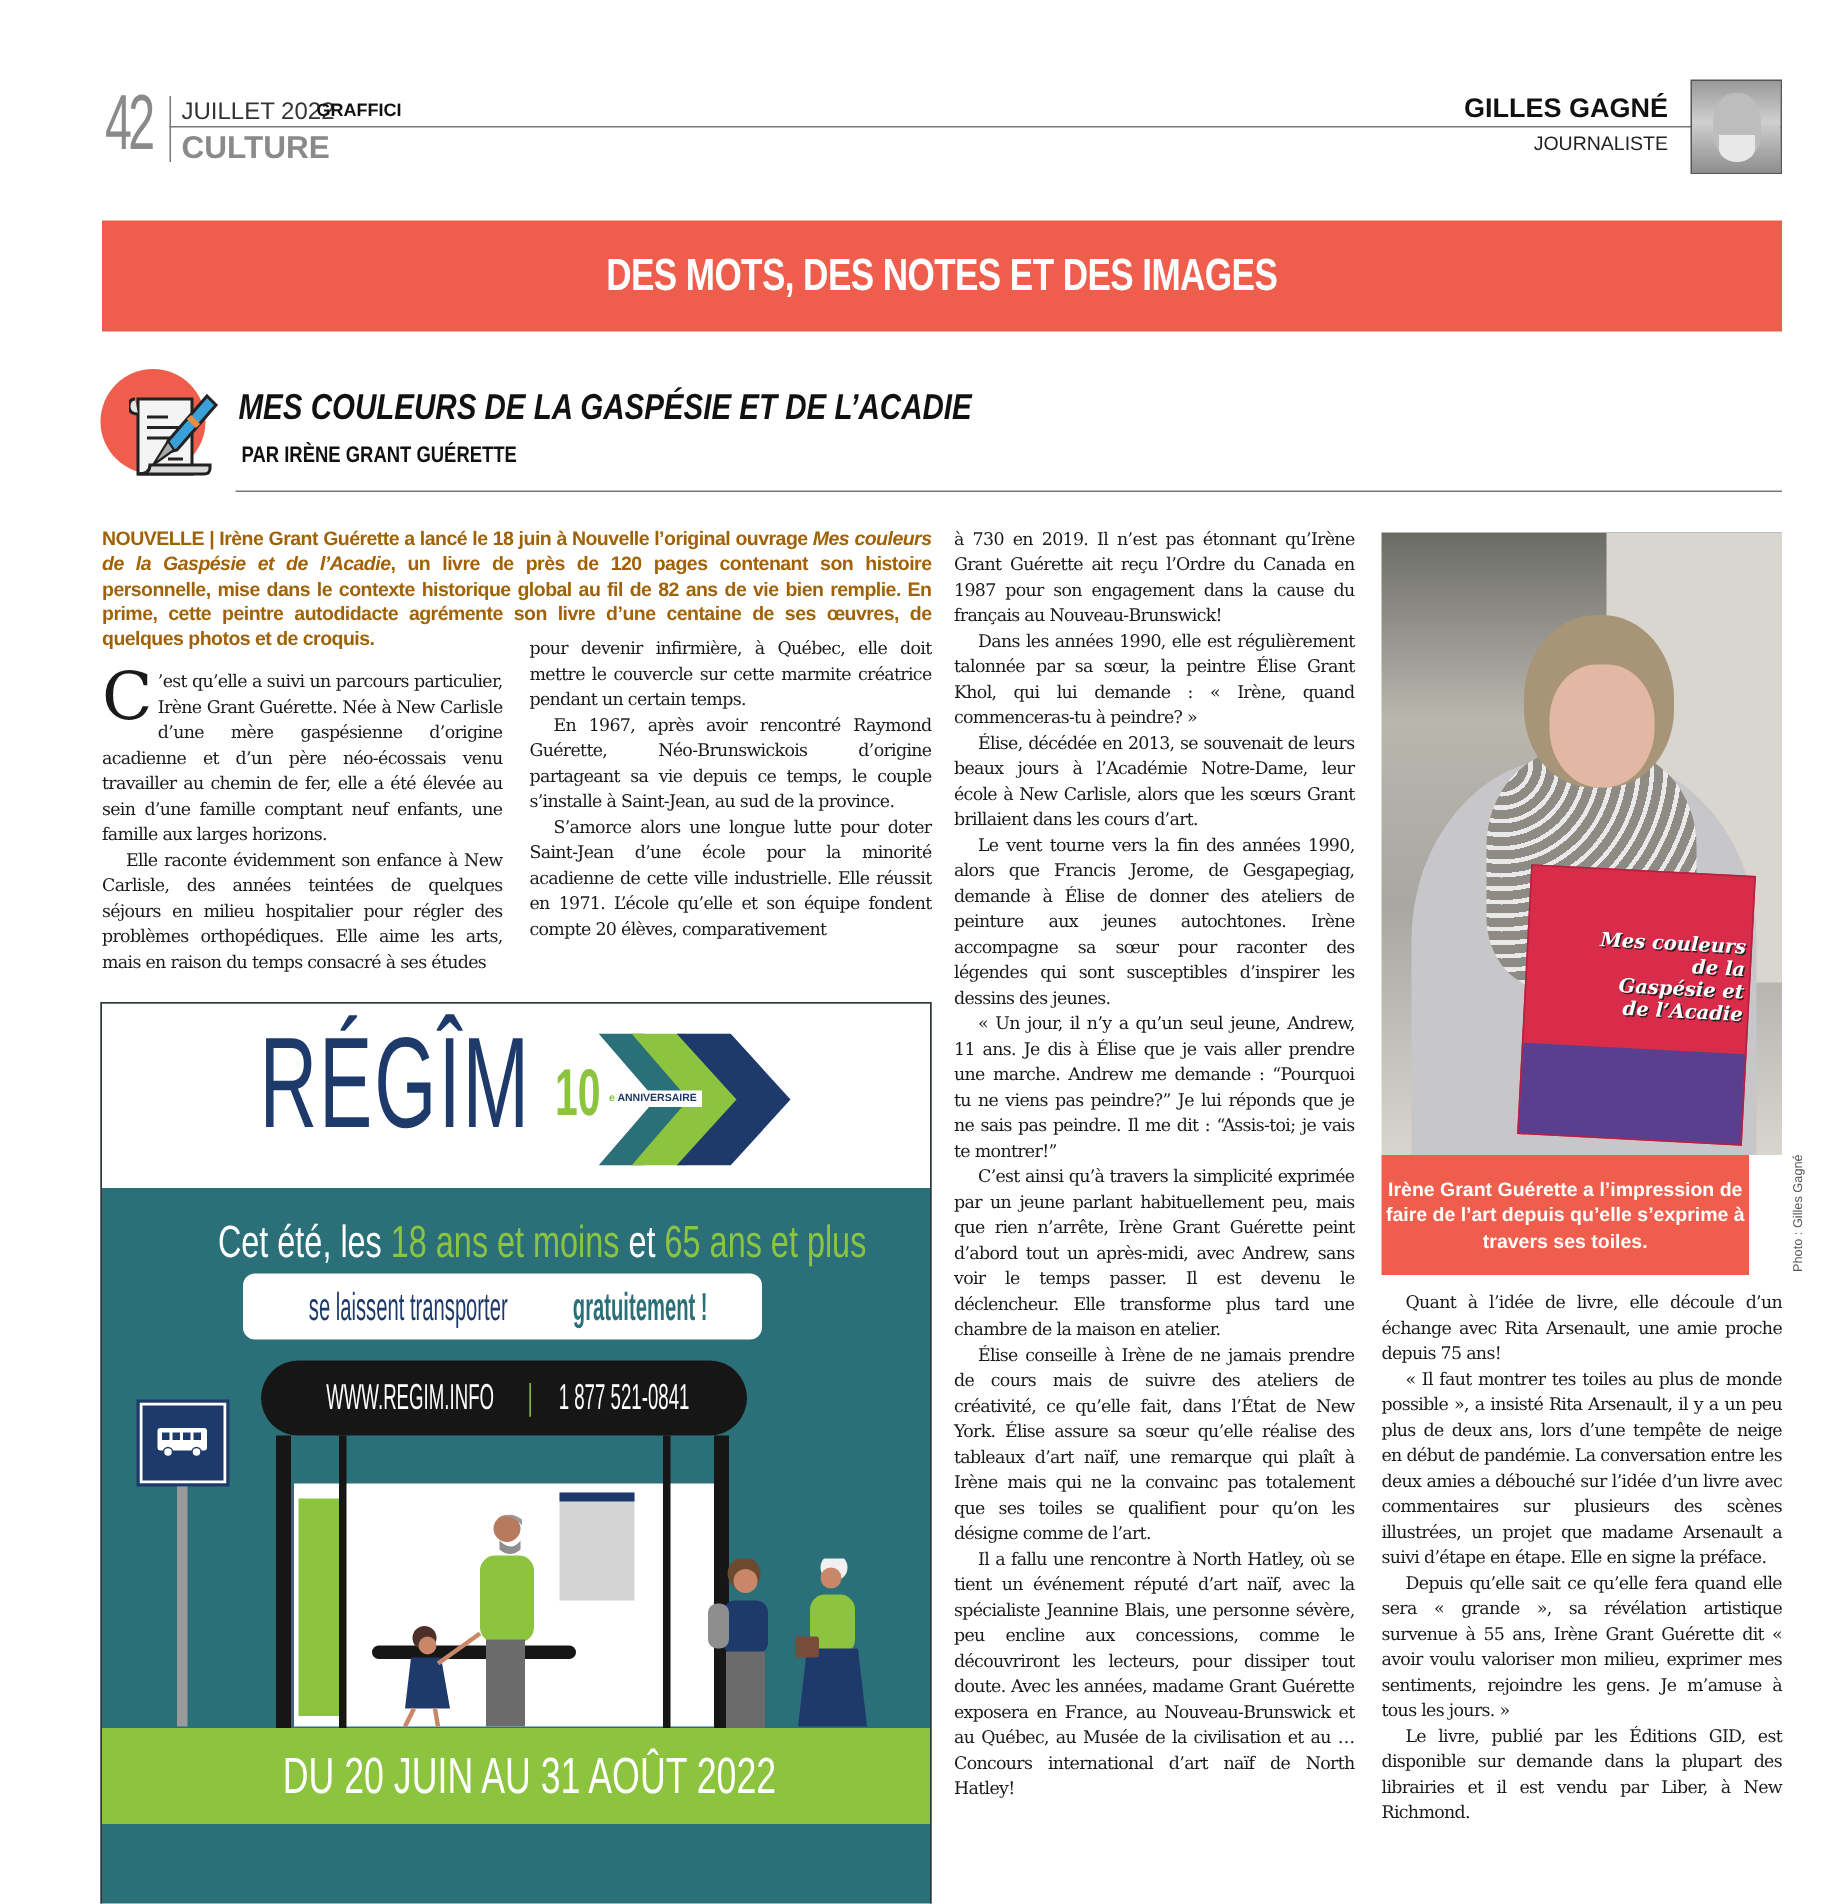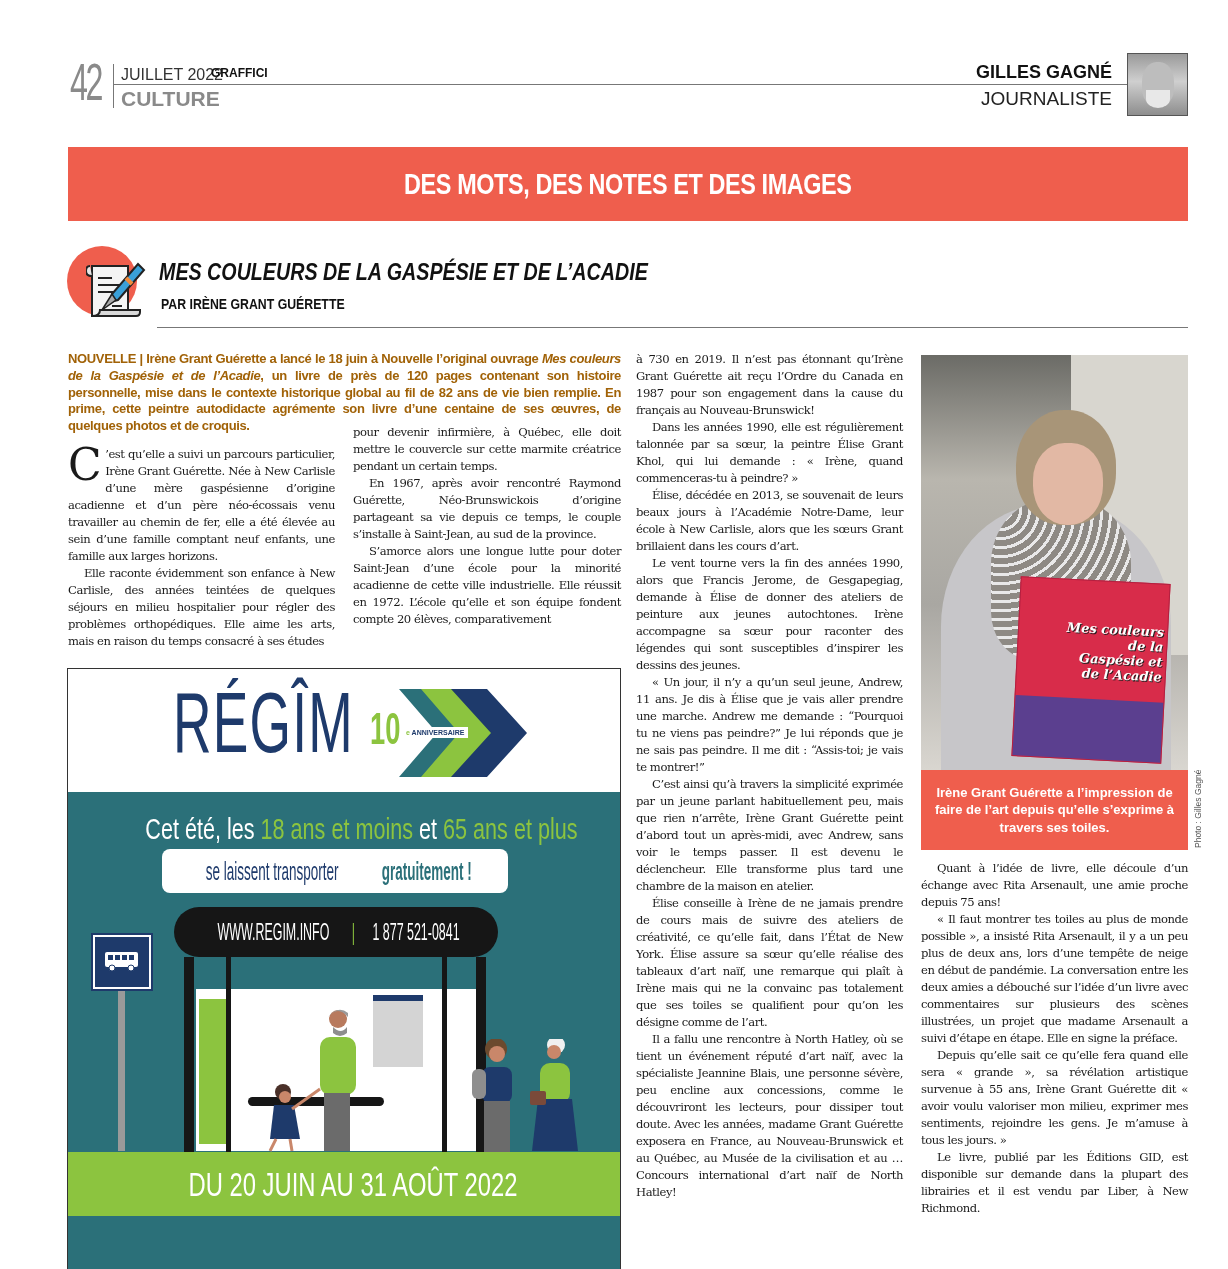--- a/index.html
+++ b/index.html
@@ -7,21 +7,21 @@
   .abs { position: absolute; }
 
   
   .pagenum { left: 70px; top: 56px; font-family: "Liberation Sans", sans-serif; font-size: 52px; color: #8a8a8a; letter-spacing: -4px; transform: scaleX(0.62); transform-origin: left top; line-height: 1; }
   .hdr-divider-v { left: 113px; top: 64px; width: 1px; height: 44px; background: #777; }
   .hdr-line { left: 113px; top: 84px; width: 1075px; height: 1px; background: #777; }
   .hdr-date { left: 121px; top: 66px; font-family: "Liberation Sans", sans-serif; font-size: 16px; color: #333; }
   .hdr-pub { left: 211px; top: 66px; font-family: "Liberation Sans", sans-serif; font-size: 12px; font-weight: bold; color: #111; }
   .hdr-section { left: 121px; top: 87px; font-family: "Liberation Sans", sans-serif; font-size: 21px; font-weight: bold; color: #8a8a8a; }
   .hdr-author { right: 116px; top: 62px; font-family: "Liberation Sans", sans-serif; font-size: 18px; font-weight: bold; color: #111; text-align: right; }
-  .hdr-role { right: 116px; top: 88px; font-family: "Liberation Sans", sans-serif; font-size: 19px; color: #222; text-align: right; }
+  .hdr-role { right: 116px; top: 88px; font-family: "Liberation Sans", sans-serif; font-size: 13px; color: #222; text-align: right; }
   .hdr-photo { left: 1127px; top: 53px; width: 61px; height: 63px; border: 1px solid #555; background: linear-gradient(180deg,#9a9a9a 0%,#cfcfcf 45%,#8e8e8e 100%); overflow: hidden; }
   .hdr-photo .face { position:absolute; left:14px; top:8px; width:32px; height:44px; border-radius: 45% 45% 40% 40%; background: #bdbdbd; }
   .hdr-photo .beard { position:absolute; left:18px; top:36px; width:24px; height:18px; border-radius: 0 0 50% 50%; background: #e8e8e8; }
 
   
   .banner { left: 68px; top: 147px; width: 1120px; height: 74px; background: #ef5e4d; display: flex; align-items: center; justify-content: center; }
   .banner span { font-family: "Liberation Sans", sans-serif; font-weight: bold; font-size: 30px; color: #fff; transform: scaleX(0.78); display: inline-block; letter-spacing: -0.5px; }
 
   
   .icon-circle { left: 67px; top: 246px; width: 70px; height: 70px; border-radius: 50%; background: #ef5e4d; }
@@ -47,21 +47,21 @@
   
   .photo { left: 921px; top: 355px; width: 267px; height: 415px; background: linear-gradient(180deg,#6b6b66 0%,#b9b6ae 30%,#a9a7a2 60%,#d9d6d0 100%); overflow: hidden; }
   .photo .wall { position:absolute; left:150px; top:0; width:117px; height:300px; background: #d8d6cf; }
   .photo .head { position:absolute; left:95px; top:55px; width:100px; height:115px; border-radius: 48% 48% 45% 45%; background: #a89578; }
   .photo .face { position:absolute; left:112px; top:88px; width:70px; height:82px; border-radius: 45% 45% 48% 48%; background: #e2b8a4; }
   .photo .body { position:absolute; left:20px; top:150px; width:230px; height:270px; border-radius: 45% 45% 0 0; background: #c7c6c9; }
   .photo .scarf { position:absolute; left:70px; top:145px; width:140px; height:160px; border-radius: 40% 40% 30% 30%; background: repeating-radial-gradient(circle at 10px 10px,#e9e9e9 0 3px,#8e8a84 3px 9px); }
   .photo .book { position:absolute; left:95px; top:225px; width:150px; height:180px; background: #d82c4a; transform: rotate(3deg); border: 1px solid #b32040; }
   .photo .book-title { position:absolute; left:45px; top:40px; width:100px; font-family: "DejaVu Serif", serif; font-style: italic; font-weight: bold; font-size: 13px; color: #fff; text-align: right; line-height: 15px; text-shadow: 1px 1px 0 #222; }
   .photo .book-sea { position:absolute; left:0; bottom:0; width:100%; height:60px; background: #5b3f8f; }
-  .caption { left: 921px; top: 770px; width: 267px; height: 80px; background: #ef5e4d; display:flex; align-items:center; justify-content:center; text-align:center; }
+  .caption { left: 921px; top: 770px; width: 245px; height: 80px; background: #ef5e4d; display:flex; align-items:center; justify-content:center; text-align:center; }
   .caption span { font-family: "Liberation Sans", sans-serif; font-weight: bold; font-size: 13px; line-height: 17.5px; color: #fff; }
   .credit { left: 1193px; top: 848px; font-family: "Liberation Sans", sans-serif; font-size: 8.5px; color: #555; transform: rotate(-90deg); transform-origin: left top; white-space: nowrap; }
 
   
   .ad { left: 67px; top: 668px; width: 554px; height: 642px; border: 1px solid #333; background: #2b7079; overflow: hidden; }
   .ad-top { position:absolute; left:0; top:0; width:100%; height:123px; background: #ffffff; }
   .ad-logo { position:absolute; left:105px; top:10px; font-family: "Liberation Sans", sans-serif; font-size: 86px; color: #1e3a6b; transform: scaleX(0.62); transform-origin: left top; letter-spacing: 2px; line-height: 1; }
   .ad-chev { position:absolute; left:331px; top:20px; width:130px; height:88px; }
   .ad-ten { position:absolute; left:302px; top:38px; font-family: "Liberation Sans", sans-serif; font-weight: bold; font-size: 44px; color: #8cc43f; transform: scaleX(0.62); transform-origin: left top; line-height: 1; }
   .ad-anniv { position:absolute; left:335px; top:58px; background: #fff; font-family: "Liberation Sans", sans-serif; font-weight: bold; font-size: 7px; color: #1e3a6b; padding: 2px 3px; }
@@ -126,21 +126,21 @@
 </div>
 
 <div class="abs col col1">
   <p class="first"><span class="dropcap">C</span><span>’est qu’elle a suivi un parcours particulier, Irène Grant Guérette. Née à New Carlisle d’une mère gaspésienne d’origine acadienne et d’un père néo-écossais venu travailler au chemin de fer, elle a été élevée au sein d’une famille comptant neuf enfants, une famille aux larges horizons.</span></p>
   <p>Elle raconte évidemment son enfance à New Carlisle, des années teintées de quelques séjours en milieu hospitalier pour régler des problèmes orthopédiques. Elle aime les arts, mais en raison du temps consacré à ses études</p>
 </div>
 
 <div class="abs col col2">
   <p class="first">pour devenir infirmière, à Québec, elle doit mettre le couvercle sur cette marmite créatrice pendant un certain temps.</p>
   <p>En 1967, après avoir rencontré Raymond Guérette, Néo-Brunswickois d’origine partageant sa vie depuis ce temps, le couple s’installe à Saint-Jean, au sud de la province.</p>
-  <p>S’amorce alors une longue lutte pour doter Saint-Jean d’une école pour la minorité acadienne de cette ville industrielle. Elle réussit en 1972. L’école qu’elle et son équipe fondent compte 20 élèves, comparativement</p>
+  <p>S’amorce alors une longue lutte pour doter Saint-Jean d’une école pour la minorité acadienne de cette ville industrielle. Elle réussit en 1971. L’école qu’elle et son équipe fondent compte 20 élèves, comparativement</p>
 </div>
 
 <div class="abs col col3">
   <p class="first">à 730 en 2019. Il n’est pas étonnant qu’Irène Grant Guérette ait reçu l’Ordre du Canada en 1987 pour son engagement dans la cause du français au Nouveau-Brunswick!</p>
   <p>Dans les années 1990, elle est régulièrement talonnée par sa sœur, la peintre Élise Grant Khol, qui lui demande : « Irène, quand commenceras-tu à peindre? »</p>
   <p>Élise, décédée en 2013, se souvenait de leurs beaux jours à l’Académie Notre-Dame, leur école à New Carlisle, alors que les sœurs Grant brillaient dans les cours d’art.</p>
   <p>Le vent tourne vers la fin des années 1990, alors que Francis Jerome, de Gesgapegiag, demande à Élise de donner des ateliers de peinture aux jeunes autochtones. Irène accompagne sa sœur pour raconter des légendes qui sont susceptibles d’inspirer les dessins des jeunes.</p>
   <p>« Un jour, il n’y a qu’un seul jeune, Andrew, 11 ans. Je dis à Élise que je vais aller prendre une marche. Andrew me demande : “Pourquoi tu ne viens pas peindre?” Je lui réponds que je ne sais pas peindre. Il me dit : “Assis-toi; je vais te montrer!”</p>
   <p>C’est ainsi qu’à travers la simplicité exprimée par un jeune parlant habituellement peu, mais que rien n’arrête, Irène Grant Guérette peint d’abord tout un après-midi, avec Andrew, sans voir le temps passer. Il est devenu le déclencheur. Elle transforme plus tard une chambre de la maison en atelier.</p>
   <p>Élise conseille à Irène de ne jamais prendre de cours mais de suivre des ateliers de créativité, ce qu’elle fait, dans l’État de New York. Élise assure sa sœur qu’elle réalise des tableaux d’art naïf, une remarque qui plaît à Irène mais qui ne la convainc pas totalement que ses toiles se qualifient pour qu’on les désigne comme de l’art.</p>

